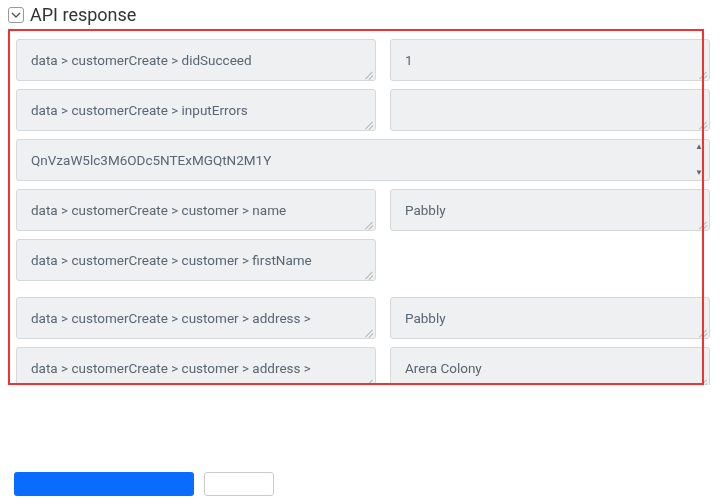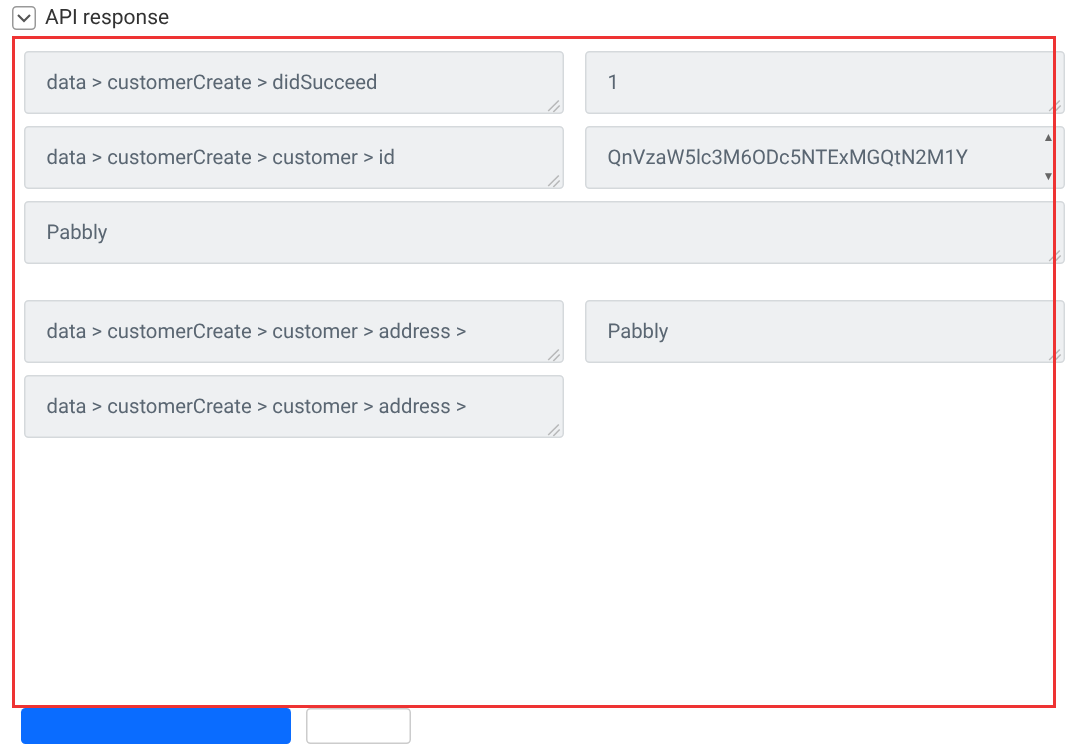--- a/index.html
+++ b/index.html
@@ -25,39 +25,39 @@
       border: 1px solid #999;
       border-radius: 3px;
       display: flex;
       align-items: center;
       justify-content: center;
       cursor: pointer;
       background: #fff;
     }
     .chevron-box svg { width: 10px; height: 10px; }
     .header-title {
-      font-size: 14px;
+      font-size: 18px;
       color: #333;
     }
     .panel-wrap {
       position: relative;
       margin: 0 8px;
     }
     .red-box {
       border: 2px solid #e33;
       position: absolute;
       top: 0;
       left: 0;
       right: 14px;
       bottom: 0;
       pointer-events: none;
       z-index: 5;
     }
     .scroll-area {
-      height: 448px;
+      height: 356px;
       overflow-y: scroll;
       padding: 6px 0 6px 4px;
     }
     .scroll-area::-webkit-scrollbar { width: 14px; }
     .scroll-area::-webkit-scrollbar-track { background: #f7f7f7; }
     .scroll-area::-webkit-scrollbar-thumb { background: #c9c9c9; border-radius: 2px; }
     .row {
       display: flex;
       gap: 14px;
       padding: 4px 8px 4px 4px;
@@ -146,39 +146,47 @@
 </div>
 
 <div class="panel-wrap">
   <div class="red-box"></div>
   <div class="scroll-area" id="scroll-area">
       <div class="row">
         <div class="key-cell">data &gt; customerCreate &gt; didSucceed<div class="resize-handle"></div></div>
         <div class="val-cell">1<div class="resize-handle"></div></div>
       </div>
       <div class="row">
-        <div class="key-cell">data &gt; customerCreate &gt; customer &gt; id<div class="resize-handle"></div></div>
+        <div class="key-cell">data &gt; customerCreate &gt; inputErrors<div class="resize-handle"></div></div>
+        <div class="val-cell">
+          <div class="resize-handle"></div>
+        </div>
+      </div>
+      <div class="row">
         <div class="val-cell">QnVzaW5lc3M6ODc5NTExMGQtN2M1Y<div class="spinner">
             <span>▲</span>
             <span>▼</span>
           </div></div>
       </div>
       <div class="row">
+        <div class="key-cell">data &gt; customerCreate &gt; customer &gt; name<div class="resize-handle"></div></div>
         <div class="val-cell">Pabbly<div class="resize-handle"></div></div>
       </div>
       <div class="row">
+        <div class="key-cell">data &gt; customerCreate &gt; customer &gt; firstName<div class="resize-handle"></div></div>
       </div>
       <div class="row">
       </div>
       <div class="row">
         <div class="key-cell">data &gt; customerCreate &gt; customer &gt; address &gt;<div class="resize-handle"></div></div>
         <div class="val-cell">Pabbly<div class="resize-handle"></div></div>
       </div>
       <div class="row">
         <div class="key-cell">data &gt; customerCreate &gt; customer &gt; address &gt;<div class="resize-handle"></div></div>
+        <div class="val-cell">Arera Colony<div class="resize-handle"></div></div>
       </div>
     </div>
 </div>
 
 <div class="bottom-bar">
   <div class="btn-primary"></div>
   <div class="btn-secondary"></div>
 </div>
 
 </body></html>

